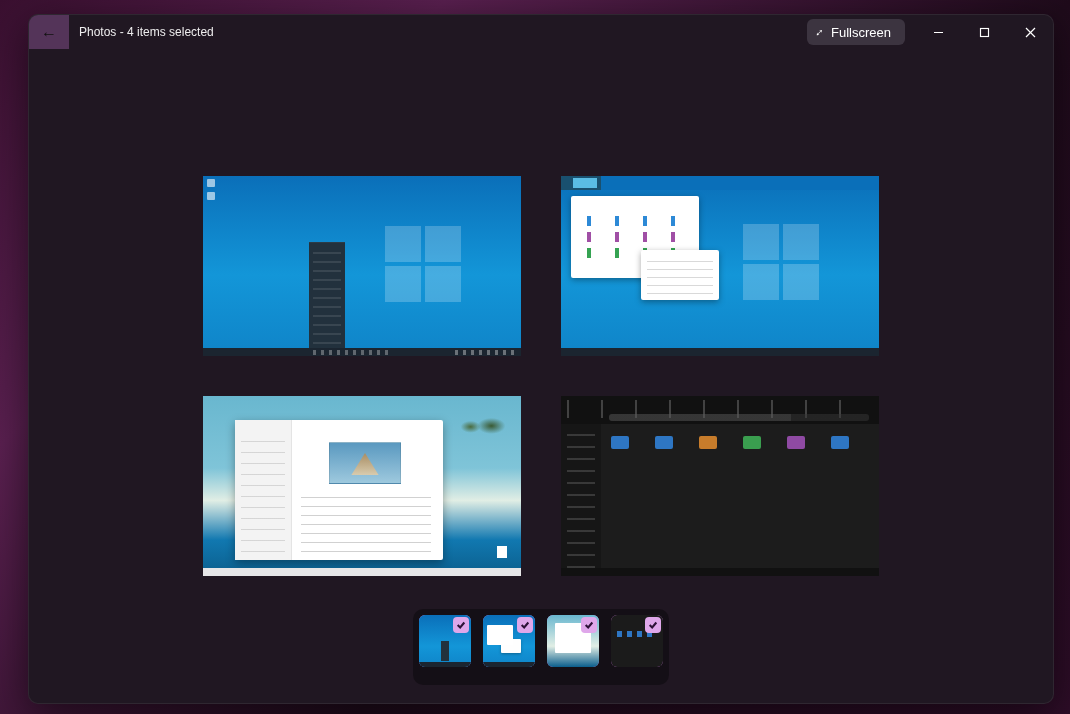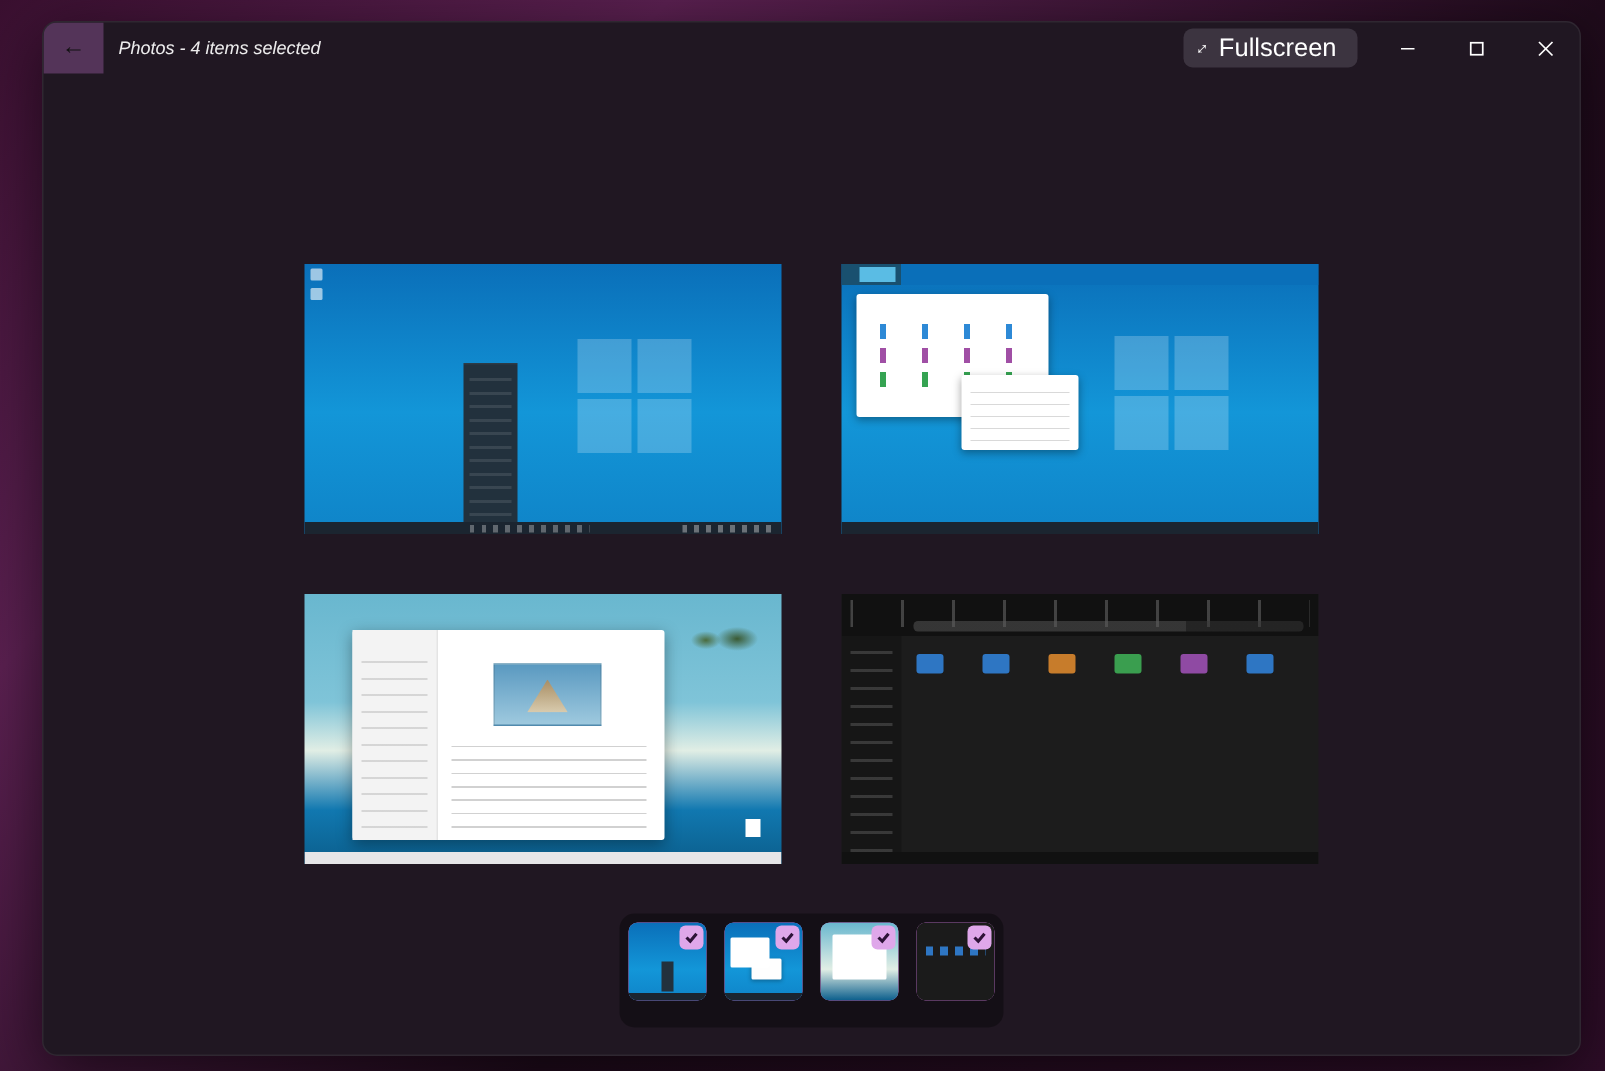--- a/index.html
+++ b/index.html
@@ -52,21 +52,20 @@
     font-size: 16px;
     line-height: 1;
     color: #111;
   }
 
   .title-text {
     margin-left: 10px;
     font-size: 12px;
     color: #ffffff;
     opacity: 0.92;
-    font-style: italic;
   }
 
   .spacer { flex: 1 1 auto; }
 
   .fullscreen-btn {
     height: 26px;
     margin-right: 10px;
     padding: 0 14px 0 10px;
     display: flex;
     align-items: center;
@@ -75,21 +74,21 @@
     border-radius: 6px;
     cursor: pointer;
   }
 
   .fullscreen-btn .ico {
     font-size: 12px;
     transform: rotate(45deg);
   }
 
   .fullscreen-btn span {
-    font-size: 17px;
+    font-size: 13px;
   }
 
   .win-controls {
     display: flex;
   }
   .win-btn {
     width: 46px;
     height: 34px;
     display: flex;
     align-items: center;

